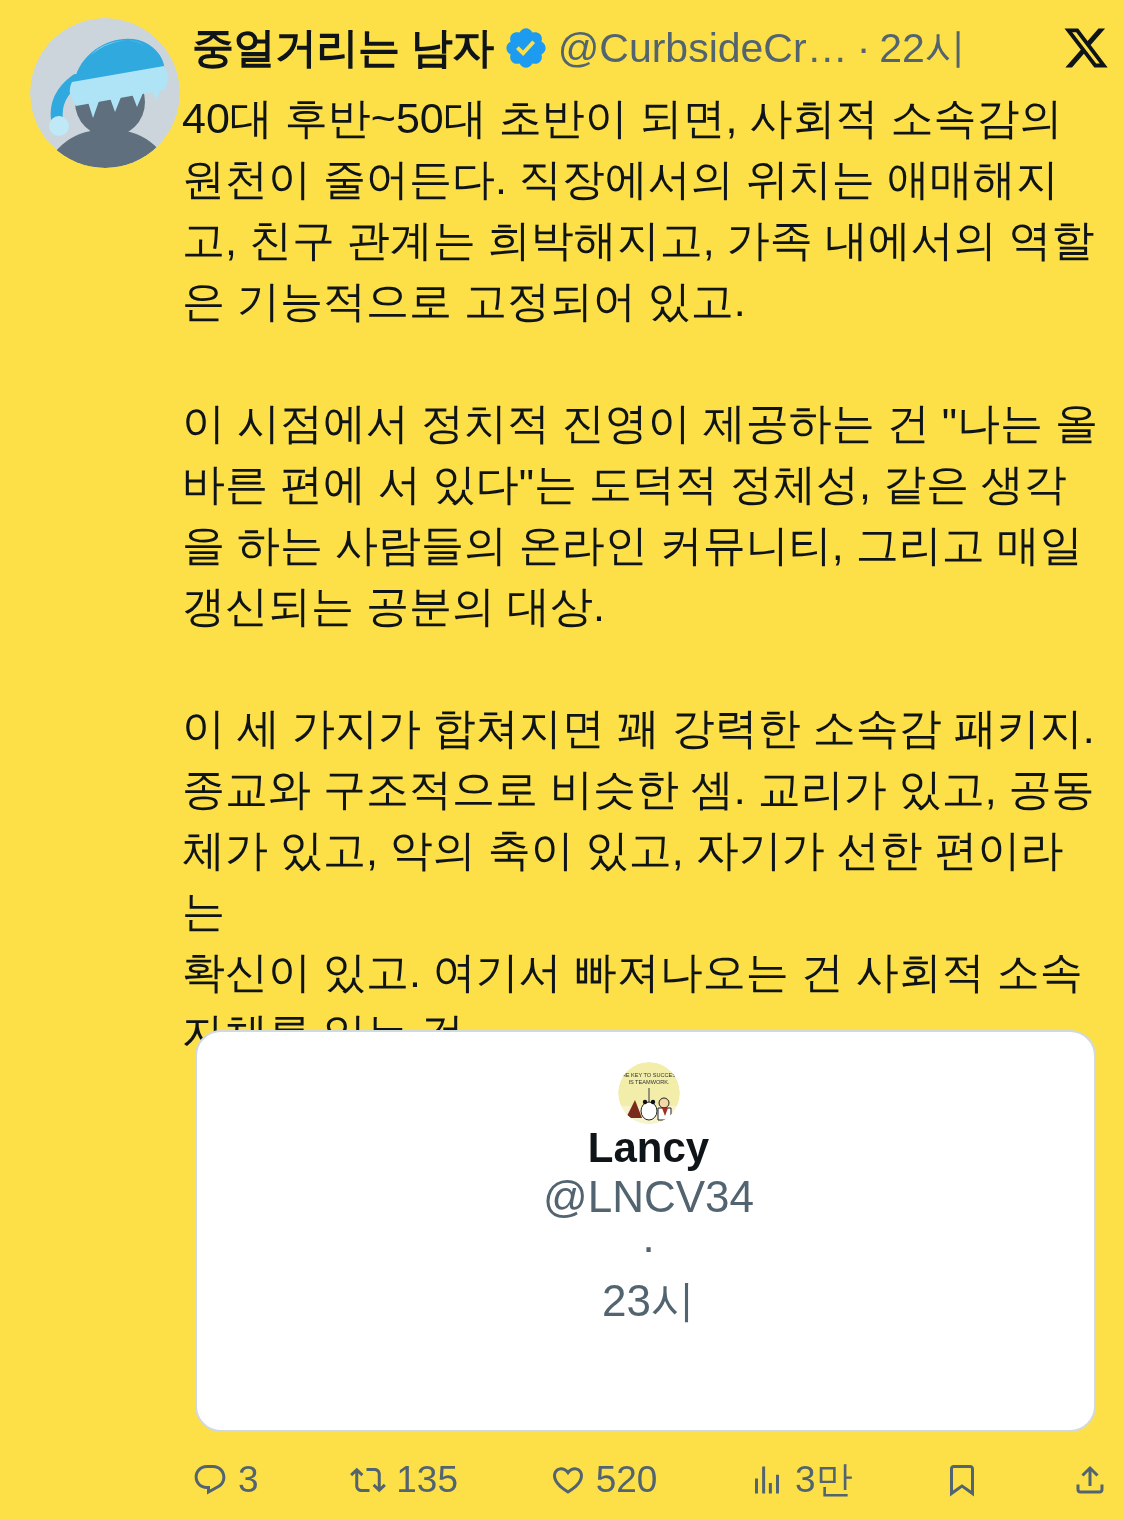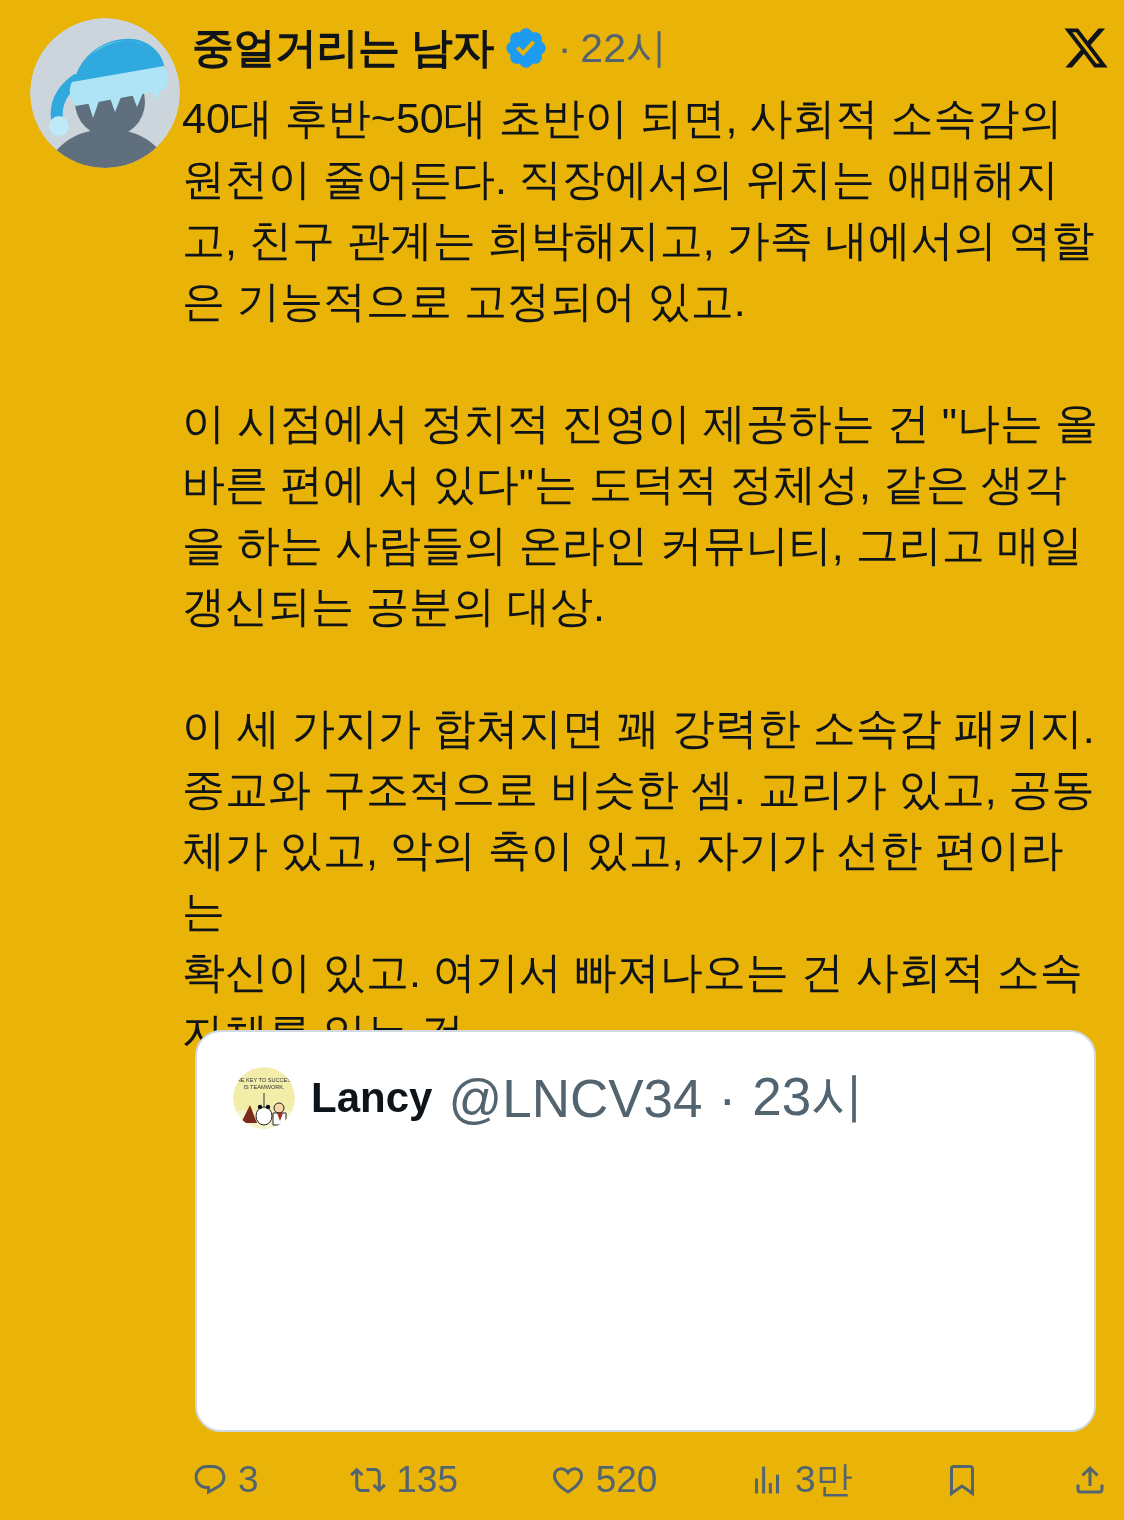--- a/index.html
+++ b/index.html
@@ -2,21 +2,21 @@
 <html><head>
 <meta charset="utf-8">
 <style>
   html,body{margin:0;padding:0;background:#ffffff;}
   body{
     width:1124px;height:1520px;
     font-family:"Liberation Sans", sans-serif;
     color:#0f1419;
     -webkit-font-smoothing:antialiased;
   }
-  .page{position:relative;width:1124px;height:1520px;overflow:hidden;background:#eab308;}
+  .page{position:relative;width:1124px;height:1520px;overflow:hidden;background:#fde047;}
 
   
   .avatar-main{position:absolute;left:30px;top:18px;width:150px;height:150px;border-radius:50%;overflow:hidden;}
 
   
   .header-row{
     position:absolute;left:192px;top:20px;width:918px;height:56px;
     display:flex;align-items:center;gap:9px;white-space:nowrap;overflow:hidden;
   }
   .author-name{font-size:42px;font-weight:700;letter-spacing:-0.5px;}
@@ -33,26 +33,26 @@
     font-size:43px;line-height:61px;white-space:pre-line;color:#0f1419;
   }
 
   
   .quote-card{
     position:absolute;left:195px;top:1030px;width:901px;height:402px;
     box-sizing:border-box;border:2px solid #cfd9de;border-radius:26px;
     overflow:hidden;background:#ffffff;
   }
   .quote-header{
-    display:flex;align-items:center;gap:16px;
-    margin:30px 30px 0 36px;white-space:nowrap;overflow:hidden;
+    display:flex;align-items:center;gap:0;
+    margin:30px 30px 0 36px;white-space:nowrap;overflow:hidden;flex-direction:column;
   }
   .quote-avatar{width:62px;height:62px;border-radius:50%;overflow:hidden;flex:0 0 auto;}
   .quote-name{font-size:42px;font-weight:700;}
-  .quote-handle,.quote-time,.quote-dot{font-size:53px;color:#536471;}
+  .quote-handle,.quote-time,.quote-dot{font-size:44px;color:#536471;}
   .quote-text{
     margin:18px 30px 0 36px;
     font-size:43px;line-height:61px;white-space:pre-line;color:#0f1419;
   }
 
   
   .actions{
     position:absolute;left:192px;top:1452px;width:916px;height:56px;
     display:flex;justify-content:space-between;align-items:center;color:#536471;
   }
@@ -93,20 +93,21 @@
     </svg>
   </div>
 
   <div class="header-row">
     <span class="author-name">중얼거리는 남자</span>
     <span class="badge">
       <svg viewBox="0 0 24 24">
           <path d="M22.25 12c0-1.43-.88-2.67-2.19-3.34.46-1.39.2-2.9-.81-3.91s-2.52-1.27-3.91-.81c-.66-1.31-1.91-2.19-3.34-2.19s-2.67.88-3.33 2.19c-1.4-.46-2.91-.2-3.92.81s-1.26 2.52-.8 3.91c-1.31.67-2.2 1.91-2.2 3.34s.89 2.67 2.2 3.34c-.46 1.39-.21 2.9.8 3.91s2.52 1.26 3.91.81c.67 1.31 1.91 2.19 3.34 2.19s2.68-.88 3.34-2.19c1.39.45 2.9.2 3.91-.81s1.27-2.52.81-3.91c1.31-.67 2.19-1.91 2.19-3.34zm-11.71 4.2L6.8 12.46l1.41-1.42 2.26 2.26 4.8-5.23 1.47 1.36-6.2 6.77z"></path>
         </svg>
     </span>
+    <span class="handle">@CurbsideCr…</span>
     <span class="dot">·</span>
     <span class="time">22시</span>
     <span class="spacer"></span>
     <span class="x-logo">
       <svg viewBox="0 0 24 24">
           <path d="M18.244 2.25h3.308l-7.227 8.26 8.502 11.24H16.17l-5.214-6.817L4.99 21.75H1.68l7.73-8.835L1.254 2.25H8.08l4.713 6.231zm-1.161 17.52h1.833L7.084 4.126H5.117z"></path>
         </svg>
     </span>
   </div>
 

